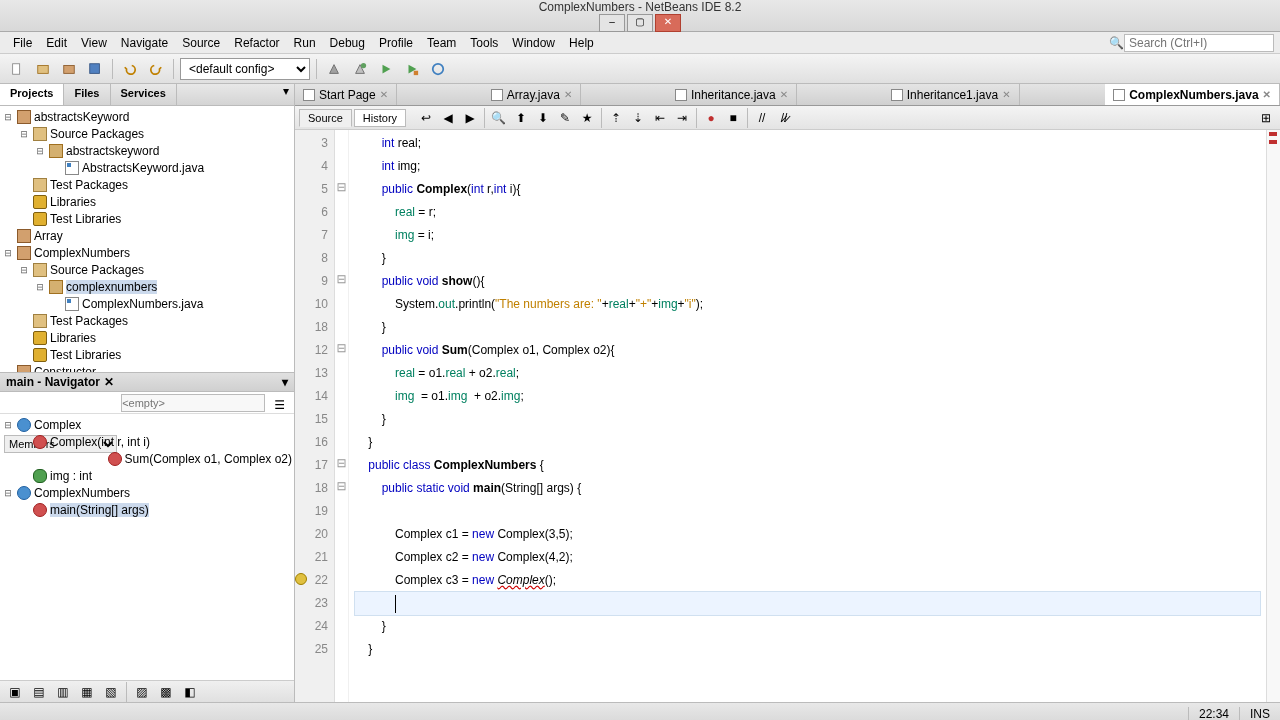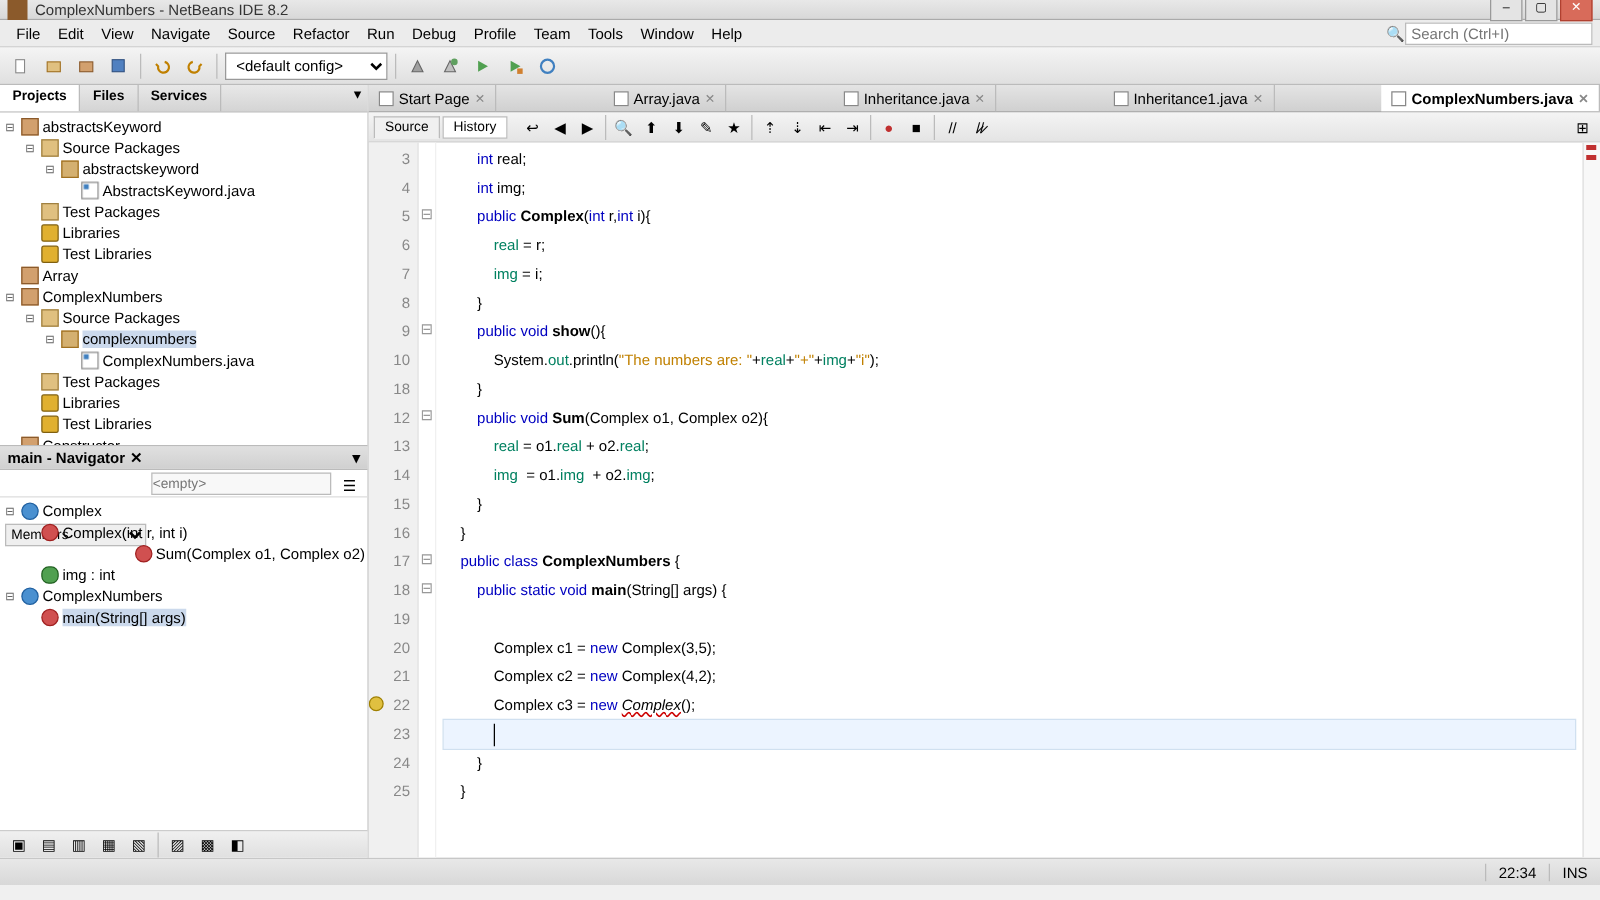--- a/index.html
+++ b/index.html
@@ -1,18 +1,18 @@
 <!DOCTYPE html>
 <html><head>
 <meta charset="utf-8">
 <style>
 * { margin: 0; padding: 0; box-sizing: border-box; font-family: "Segoe UI", Tahoma, sans-serif; font-size: 12px; }
 body { background: #f0f0f0; width: 1280px; height: 720px; overflow: hidden; position: relative; }
 
-.titlebar { height: 16px; background: linear-gradient(#e8e8e8, #d8d8d8); display: flex; align-items: center; padding: 0 6px; border-bottom: 1px solid #aaa; }
+.titlebar { height: 32px; background: linear-gradient(#e8e8e8, #d8d8d8); display: flex; align-items: center; padding: 0 6px; border-bottom: 1px solid #aaa; flex-direction: column; }
 .titlebar .icon { width: 16px; height: 16px; background: #8b5a2b; margin-right: 6px; }
 .titlebar .title { flex: 1; color: #333; }
 .win-controls { display: flex; gap: 2px; }
 .win-btn { width: 26px; height: 18px; border: 1px solid #999; background: #e4e4e4; text-align: center; line-height: 14px; cursor: pointer; font-size: 10px; }
 .win-btn.close { background: #d86b5a; color: #fff; border-color: #b04030; }
 
 .menubar { height: 22px; background: #ececec; display: flex; align-items: center; padding: 0 6px; border-bottom: 1px solid #ccc; }
 .menubar .item { padding: 2px 7px; cursor: pointer; }
 .menubar .search { margin-left: auto; display: flex; align-items: center; }
 .menubar .search input { width: 150px; height: 18px; border: 1px solid #bbb; padding: 0 4px; }

